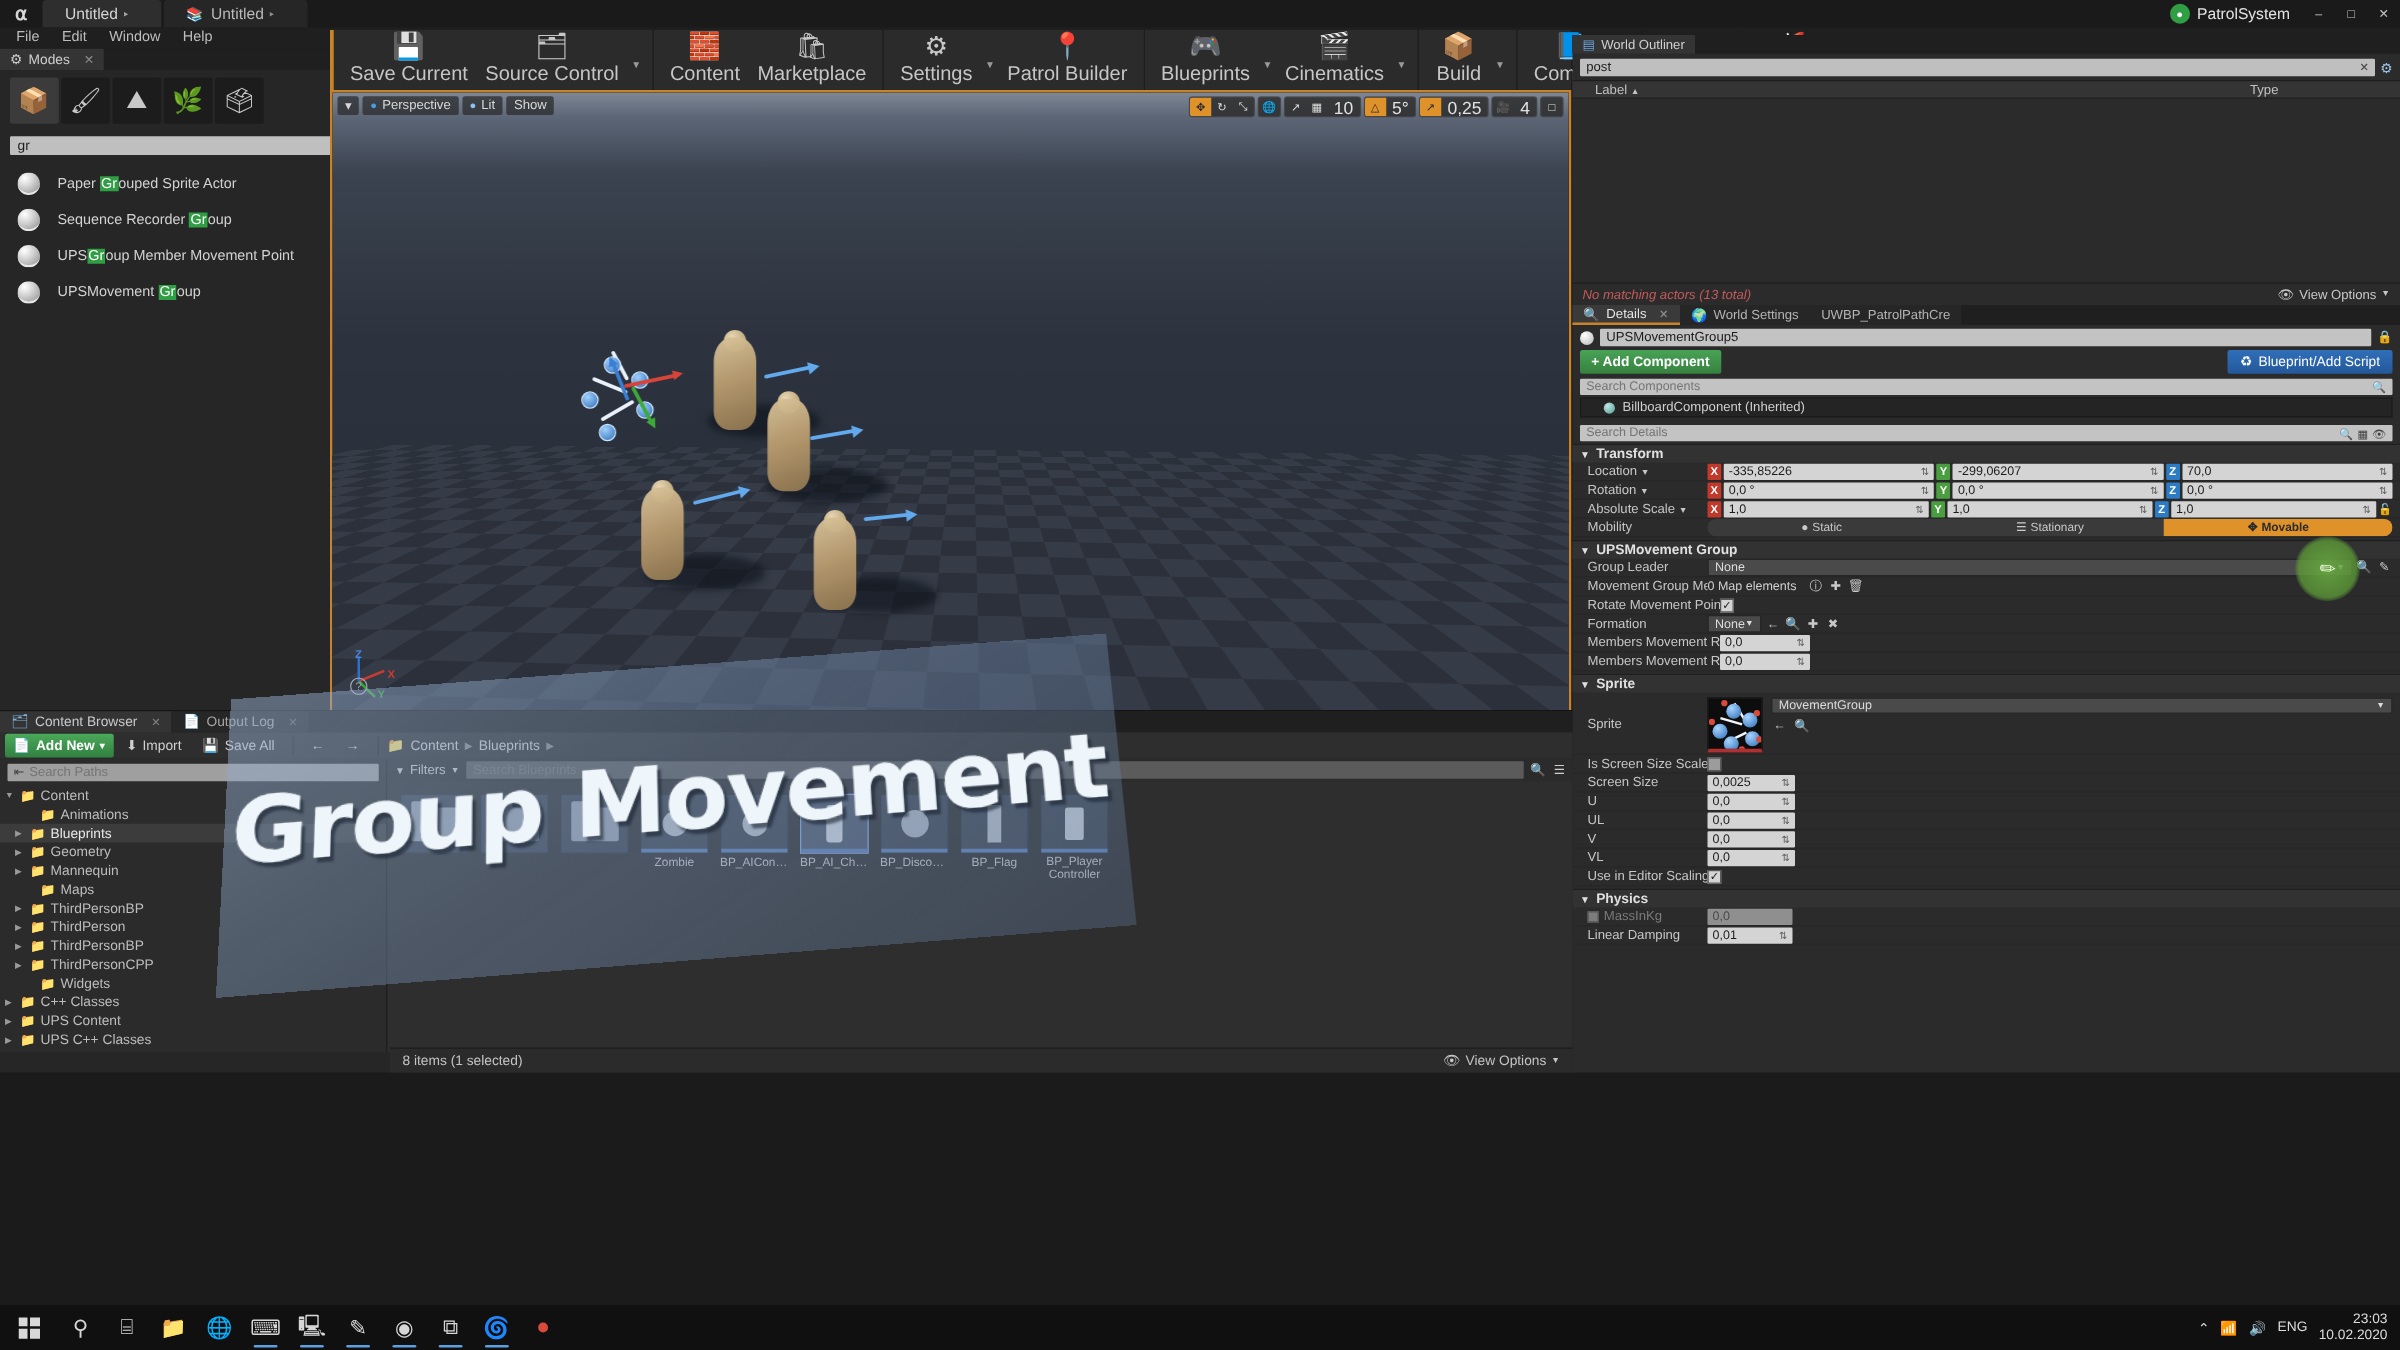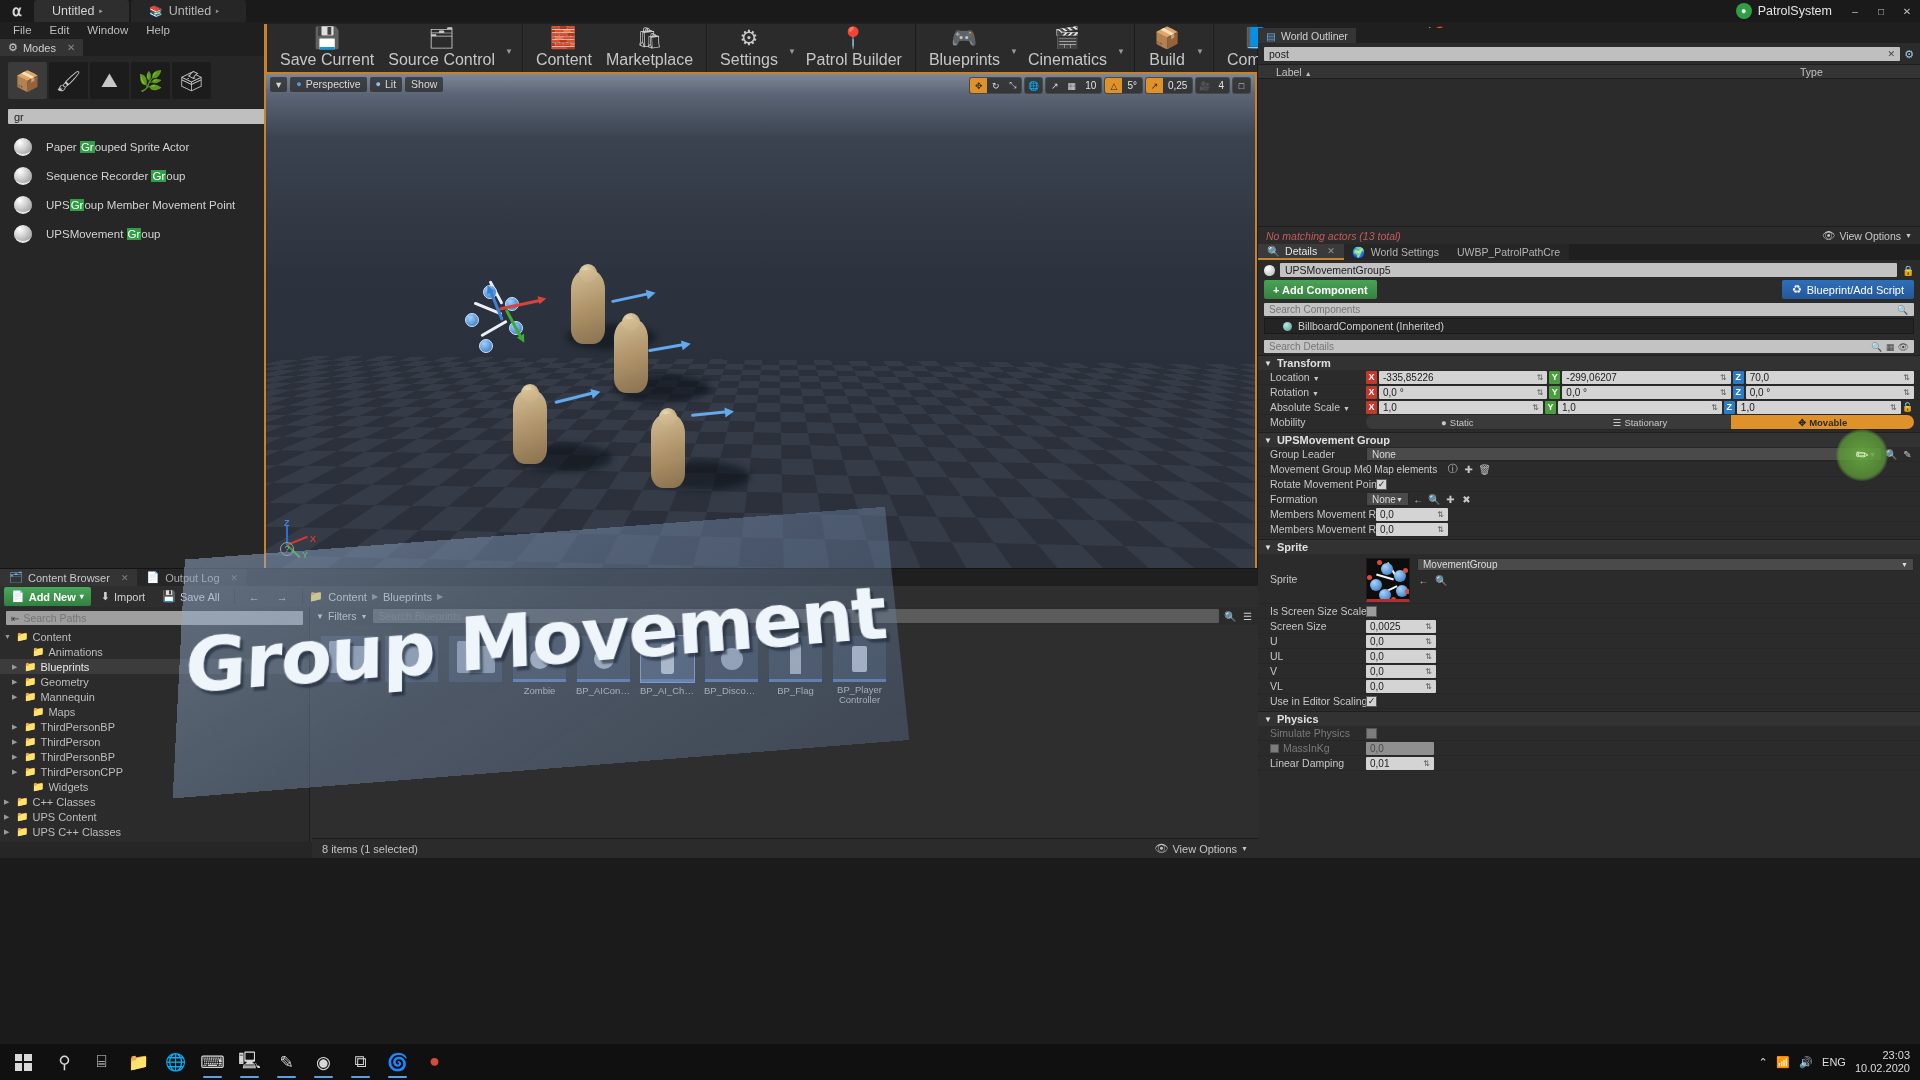--- a/index.html
+++ b/index.html
@@ -85,21 +85,21 @@
     display:flex; align-items:center; padding:0 4px; gap:3px; }
   .vp-chip { display:flex; align-items:center; gap:4px; height:15px; padding:0 6px;
     background:rgba(40,40,40,.72); border-radius:2px; font-size:10.5px; color:#d8d8d8; }
   .vp-chip .dot { font-size:9px; }
   .vp-toolR { position:absolute; right:4px; top:3px; display:flex; align-items:center; gap:2px; }
   .vt-grp { display:flex; background:rgba(45,45,45,.85); border-radius:3px; overflow:hidden;
     border:1px solid rgba(90,90,90,.5); }
   .vt-btn { width:17px; height:15px; display:flex; align-items:center; justify-content:center;
     font-size:9px; color:#dcdcdc; }
   .vt-btn.on { background:#e0922a; color:#2a2a2a; }
-  .vt-num { padding:0 5px; height:15px; display:flex; align-items:center; font-size:10px;
+  .vt-num { padding:0 5px; height:15px; display:flex; align-items:center; font-size:14px;
     color:#e2e2e2; }
   .gizmo { position:absolute; left:12px; bottom:10px; width:48px; height:44px; }
   .ax { position:absolute; font-size:9px; font-weight:bold; }
   .axline { position:absolute; height:2px; transform-origin:left center; }
   .vp-qmark { position:absolute; left:2px; bottom:2px; width:14px; height:14px;
     border:1px solid #9aa3ad; border-radius:50%; color:#9aa3ad; font-size:9px;
     display:flex; align-items:center; justify-content:center; }
 
   
   .char { position:absolute; width:34px; height:74px; }
@@ -886,26 +886,20 @@
       <div class="pval">
           <span class="chk">✓</span>
         </div>
     </div>
 
     <div class="sec-hdr">
       <span class="tri">▼</span>
       <span>Physics</span>
     </div>
     <div class="prow">
-      <div class="plbl dim">Simulate Physics</div>
-      <div class="pval">
-          <span class="chk dis"></span>
-        </div>
-    </div>
-    <div class="prow">
       <div class="plbl dim" style="display:flex;align-items:center;gap:4px">
           <span class="chk dis" style="width:9px;height:9px"></span>
           <span>MassInKg</span>
         </div>
       <div class="pval">
           <span class="numfield disabled" style="flex:0 0 68px">
             <span>0,0</span>
           </span>
         </div>
     </div>

